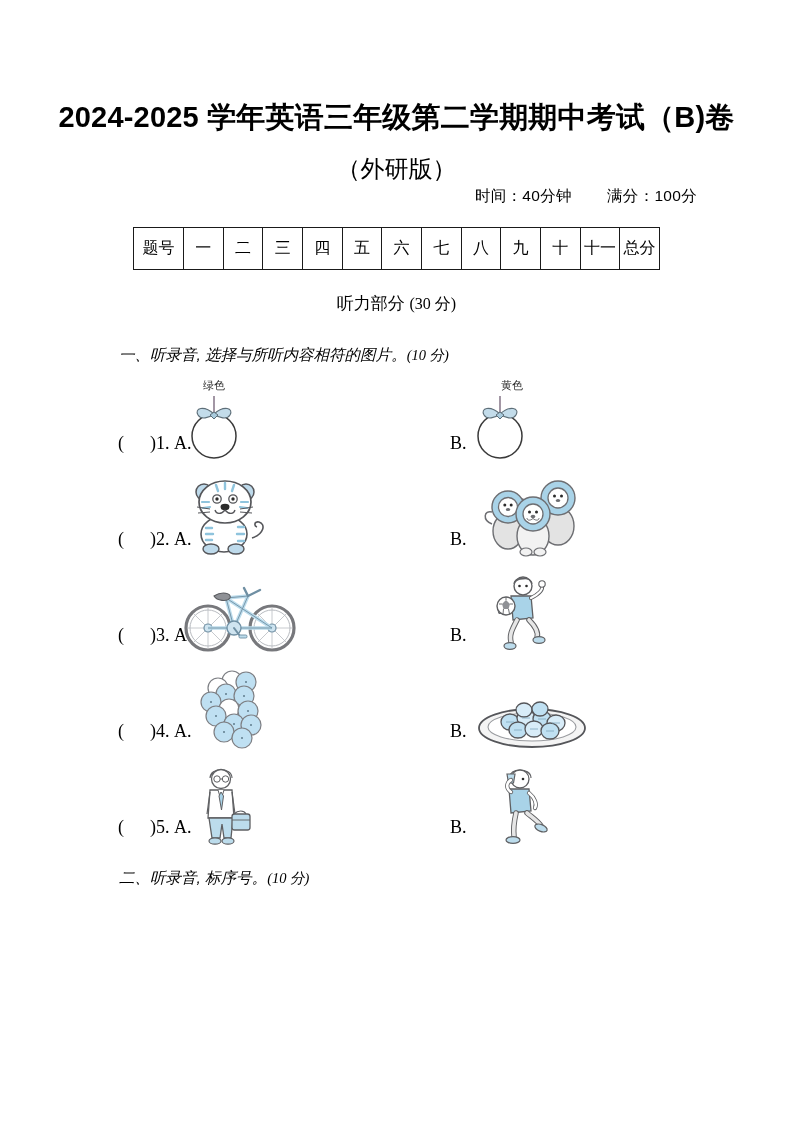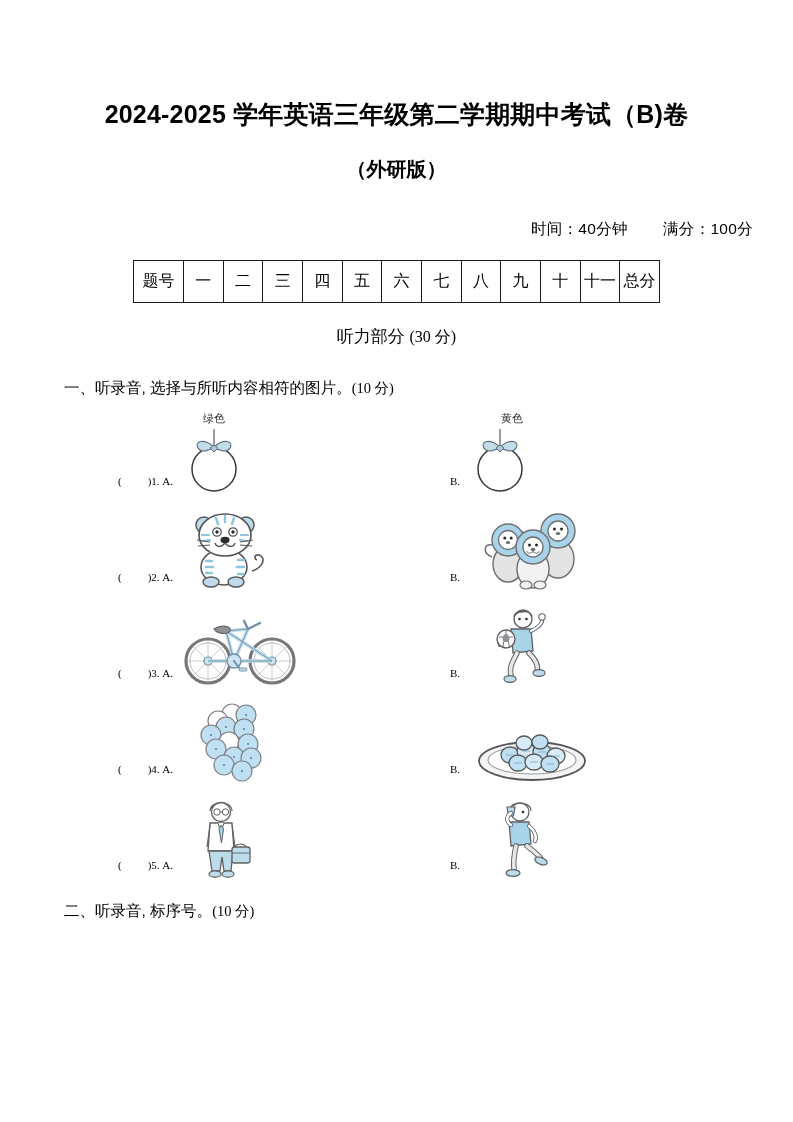--- a/index.html
+++ b/index.html
@@ -22,37 +22,36 @@
   }
 
   
   .title-block {
     margin-top: 98px;
     text-align: center;
   }
   .title-line1 {
     font-family: "Liberation Sans", "DejaVu Sans", sans-serif;
     font-weight: bold;
-    font-size: 25px;
+    font-size: 29px;
     letter-spacing: 0.2px;
     line-height: 1.35;
     white-space: nowrap;
   }
   .title-line2 {
     font-family: "Liberation Sans", "DejaVu Sans", sans-serif;
-    font-weight: bold;
-    font-size: 20px;
+    font-weight: normal;
+    font-size: 24px;
     line-height: 1.35;
-    margin-top: 24px;
+    margin-top: 16px;
   }
 
   
   .meta-line {
-    margin-top: 36px;
-    padding-right: 40px;
+    padding-right: 96px;
     text-align: right;
     font-size: 15.5px;
     font-family: "Liberation Sans", "DejaVu Sans", sans-serif;
     letter-spacing: 0.3px;
   }
   .meta-gap { display: inline-block; width: 26px; }
 
   
   .score-table-wrap {
     margin-top: 20px;
@@ -88,44 +87,45 @@
     font-weight: normal;
   }
   .section-head .pts {
     font-family: "Liberation Serif", serif;
     font-size: 16px;
   }
 
   
   .q-head {
     margin-top: 30px;
-    padding-left: 64px;
+    padding-left: 119px;
     font-size: 15.5px;
     font-family: "Liberation Sans", "DejaVu Sans", sans-serif;
+    font-style: italic;
   }
   .q-head .pts {
     font-family: "Liberation Serif", serif;
     font-size: 14.5px;
   }
 
   
   .items {
     margin-top: 4px;
     position: relative;
   }
   .item-row {
     position: relative;
     height: 96px;
   }
   .item-row.r1 { height: 96px; }
 
   .opt {
     position: absolute;
     bottom: 12px;
-    font-size: 11px;
+    font-size: 18px;
     font-family: "Liberation Serif", "DejaVu Serif", serif;
     white-space: nowrap;
   }
   .opt-a { left: 118px; }
   .opt-b { left: 450px; }
   .brackets { letter-spacing: 0px; }
   .brk-space { display: inline-block; width: 26px; }
 
   .art {
     position: absolute;

